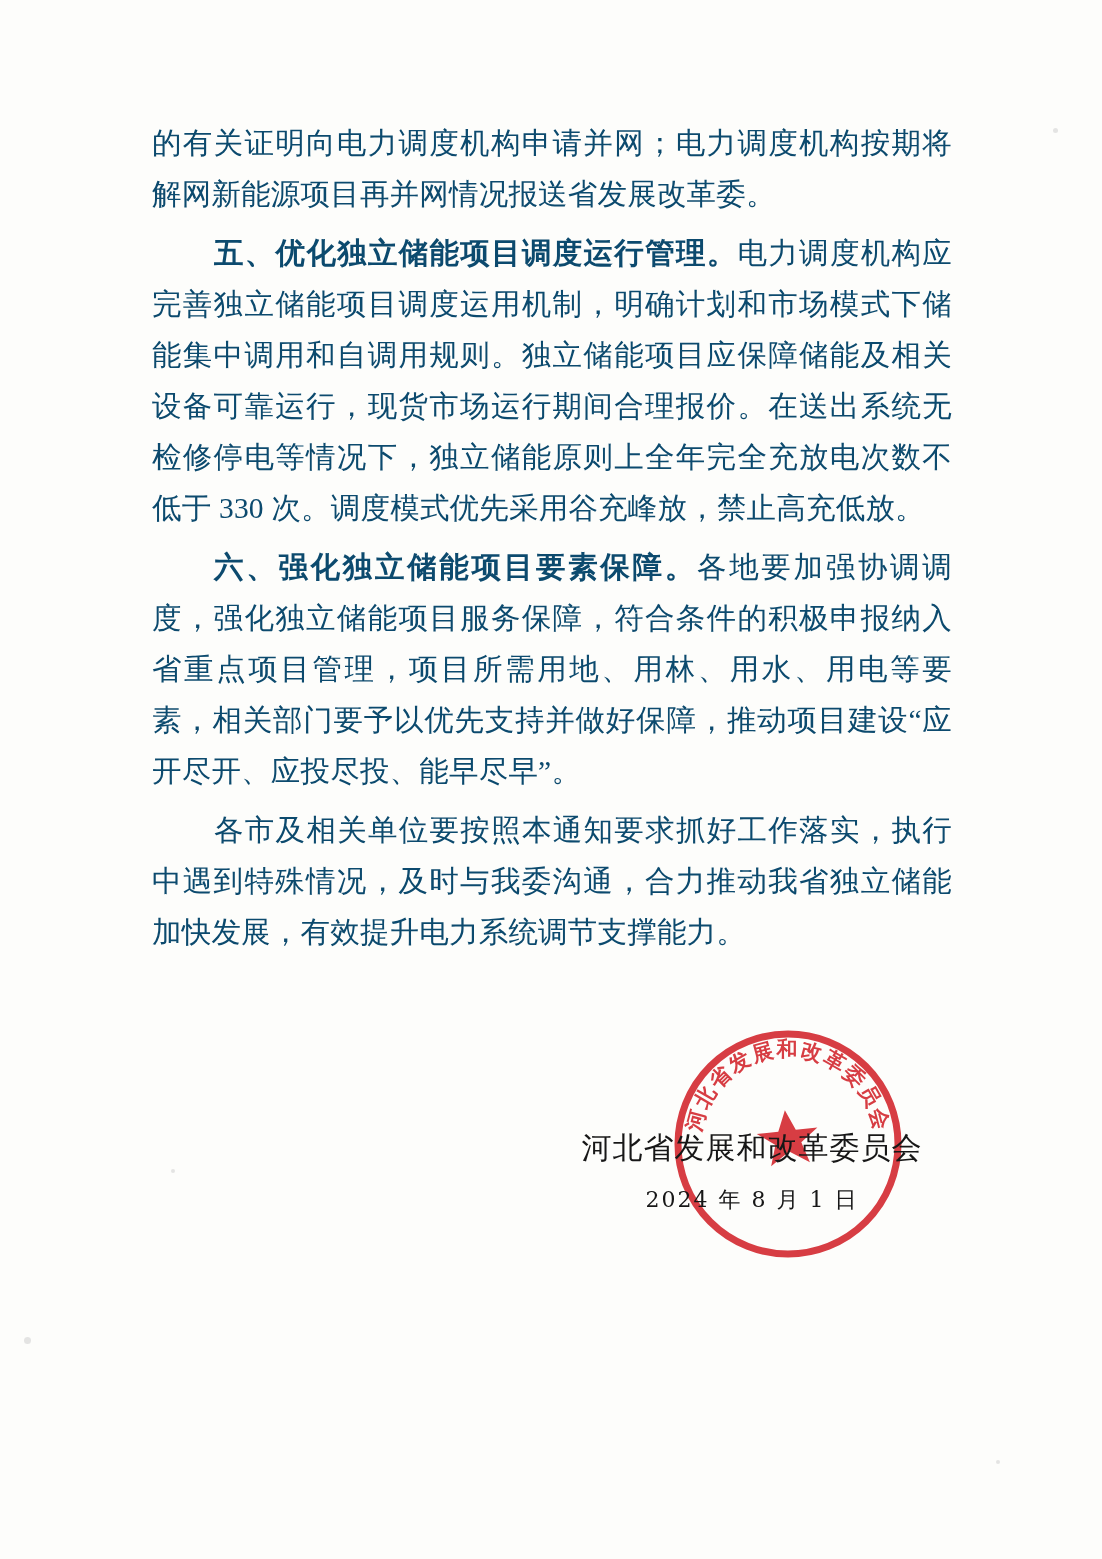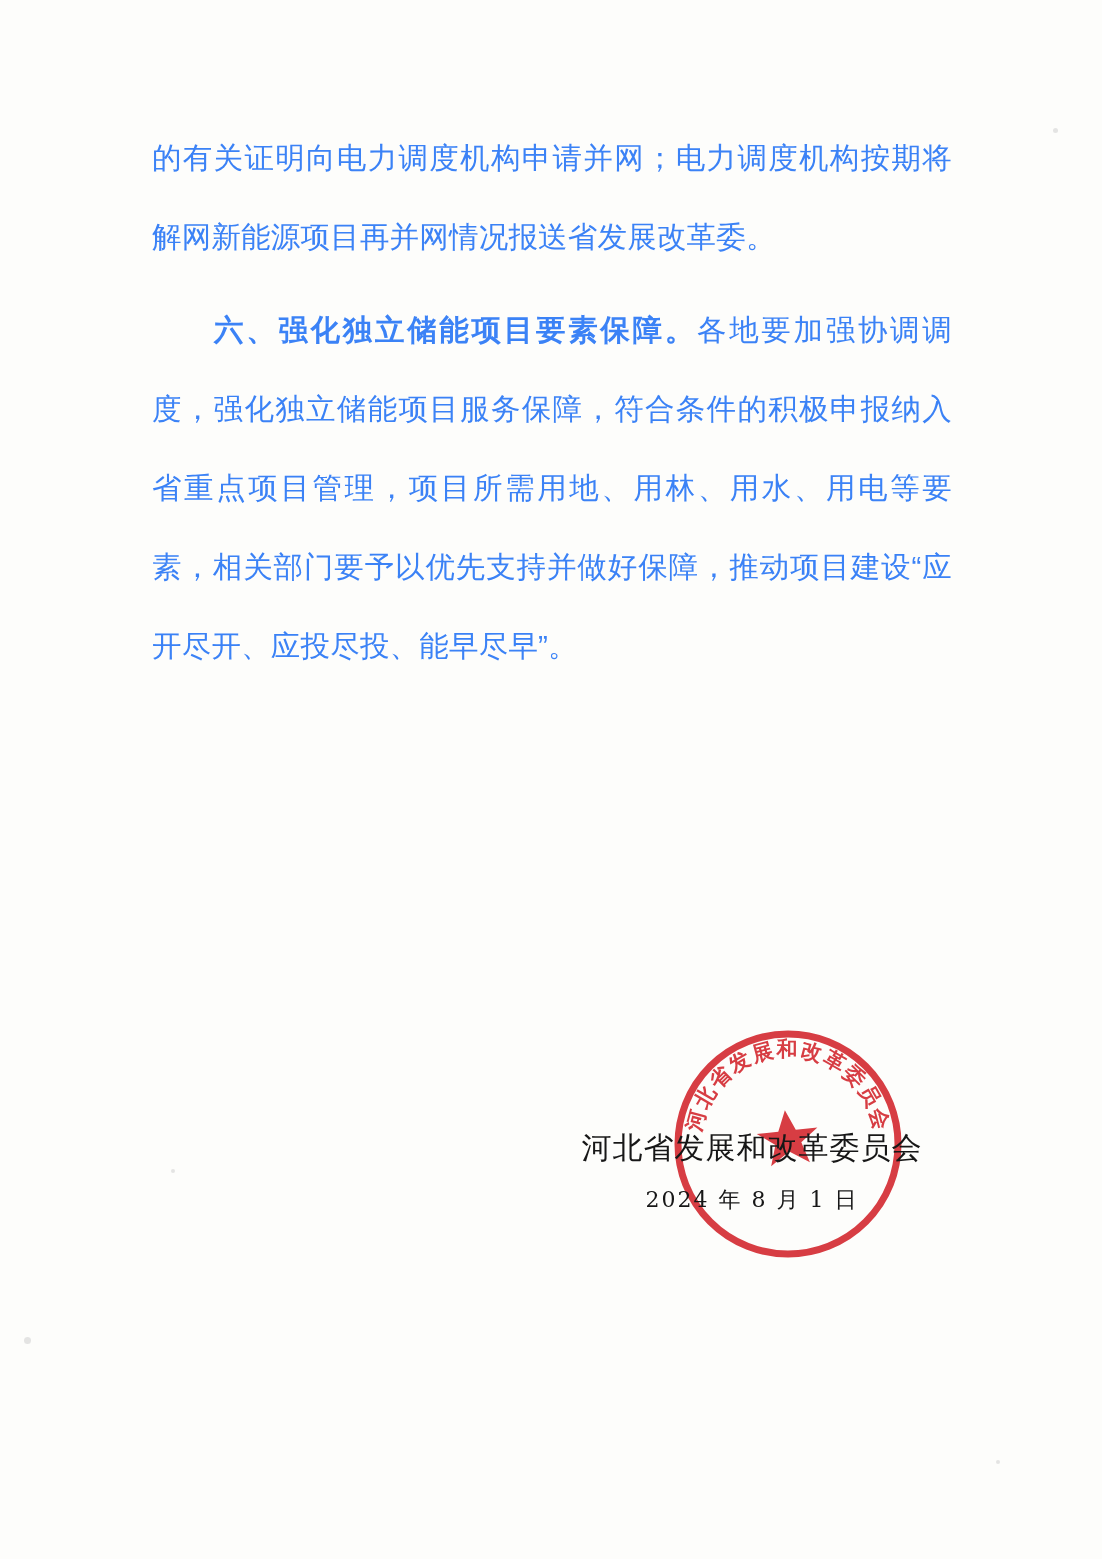--- a/index.html
+++ b/index.html
@@ -28,26 +28,26 @@
   }
   .content {
     position: absolute;
     left: 152px;
     top: 118px;
     width: 800px;
   }
   p.para {
     margin: 0 0 2px 0;
     font-size: 29.5px;
-    line-height: 79px;
-    color: #3b82f6;
+    line-height: 51px;
+    color: #0c4a6e;
     text-align: justify;
     text-justify: inter-ideograph;
     letter-spacing: 0.2px;
-    font-family: Liberation Sans, sans-serif;
+    font-family: Liberation Serif, serif;
   }
   p.indent {
     text-indent: 62px;
   }
   .bold-head {
     font-weight: bold;
   }
   .block-gap {
     height: 6px;
   }
@@ -104,29 +104,35 @@
   <div class="speckle" style="left:996px;top:1460px;width:4px;height:4px;"></div>
 
   <div class="content">
 
     <p class="para">
       <span>的有关证明向电力调度机构申请并网；电力调度机构按期将解网新能源项目再并网情况报送省发展改革委。</span>
     </p>
 
     <div class="block-gap"></div>
 
+    <p class="para indent">
+      <span class="bold-head">五、优化独立储能项目调度运行管理。</span><span>电力调度机构应完善独立储能项目调度运用机制，明确计划和市场模式下储能集中调用和自调用规则。独立储能项目应保障储能及相关设备可靠运行，现货市场运行期间合理报价。在送出系统无检修停电等情况下，独立储能原则上全年完全充放电次数不低于 330 次。调度模式优先采用谷充峰放，禁止高充低放。</span>
+    </p>
 
     <div class="block-gap"></div>
 
     <p class="para indent">
       <span class="bold-head">六、强化独立储能项目要素保障。</span><span>各地要加强协调调度，强化独立储能项目服务保障，符合条件的积极申报纳入省重点项目管理，项目所需用地、用林、用水、用电等要素，相关部门要予以优先支持并做好保障，推动项目建设“应开尽开、应投尽投、能早尽早”。</span>
     </p>
 
     <div class="block-gap"></div>
 
+    <p class="para indent">
+      <span>各市及相关单位要按照本通知要求抓好工作落实，执行中遇到特殊情况，及时与我委沟通，合力推动我省独立储能加快发展，有效提升电力系统调节支撑能力。</span>
+    </p>
 
   </div>
 
   <div class="seal">
     <svg width="232" height="232" viewBox="0 0 232 232" xmlns="http://www.w3.org/2000/svg">
       <defs>
         <path id="sealArc" d="M 28 116 A 88 88 0 0 1 204 116"></path>
       </defs>
       <circle cx="116" cy="116" r="110" fill="none" stroke="#d2232a" stroke-width="7"></circle>
       <g transform="translate(116,112)">

